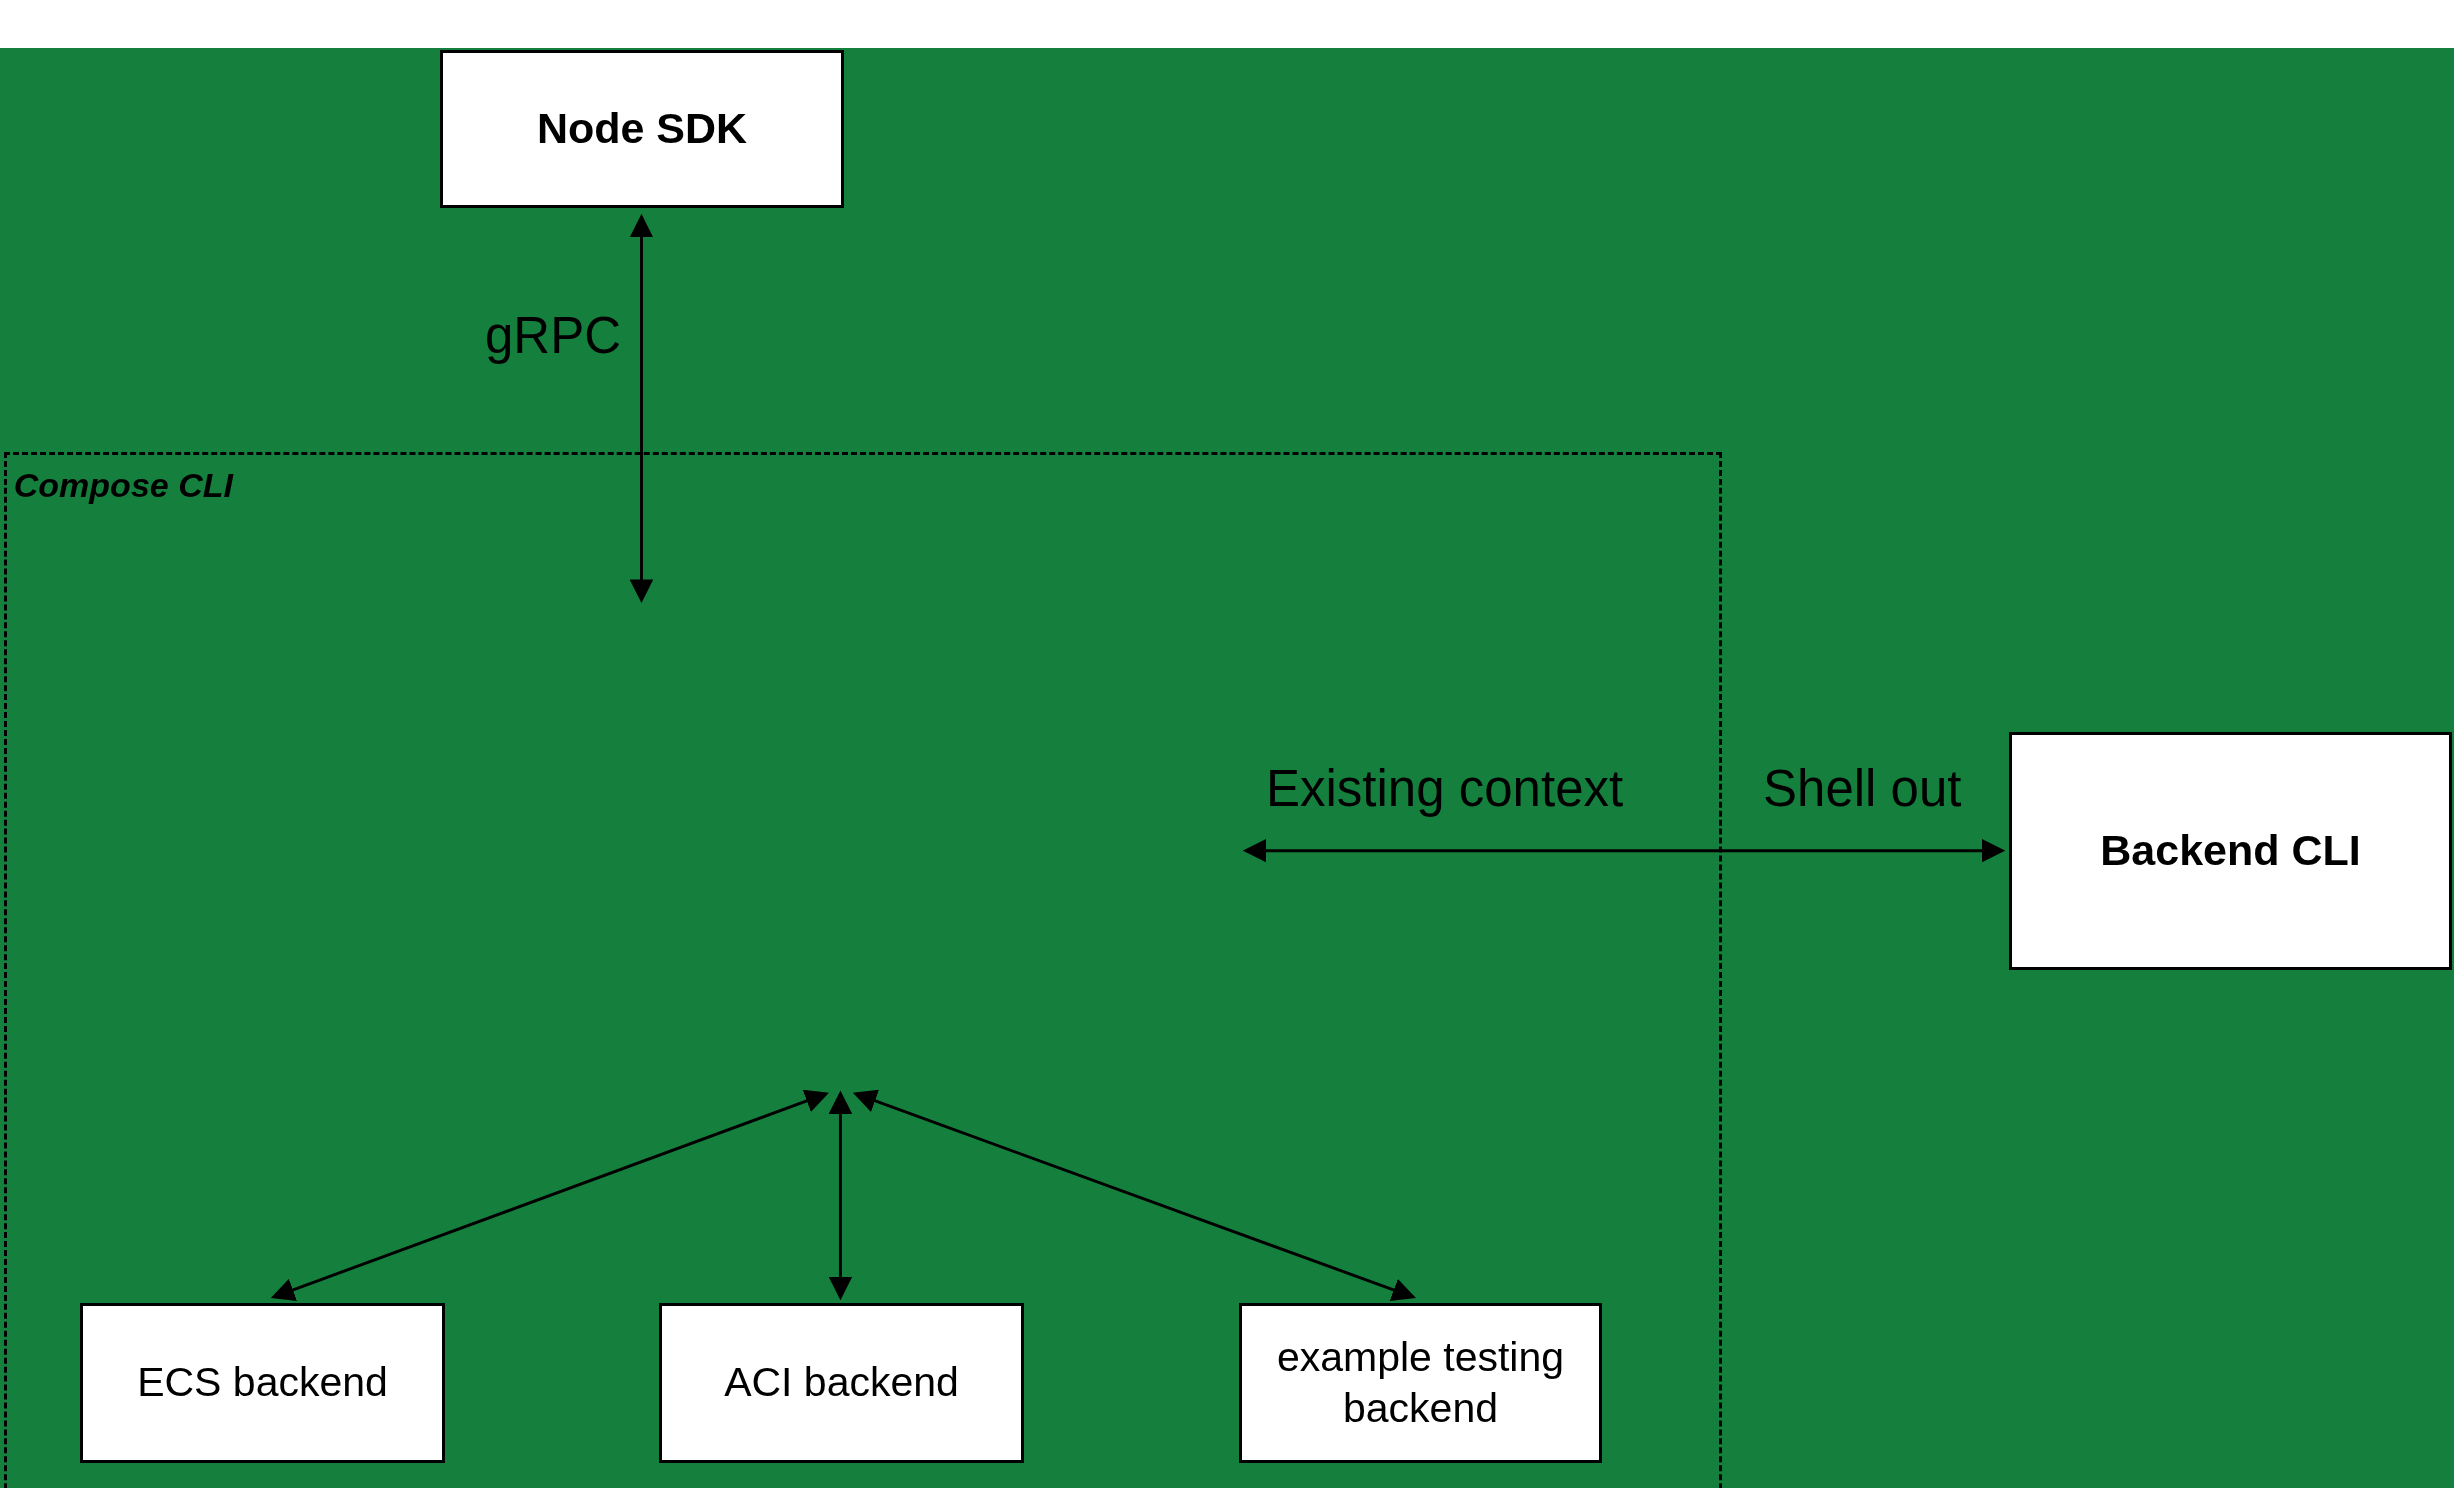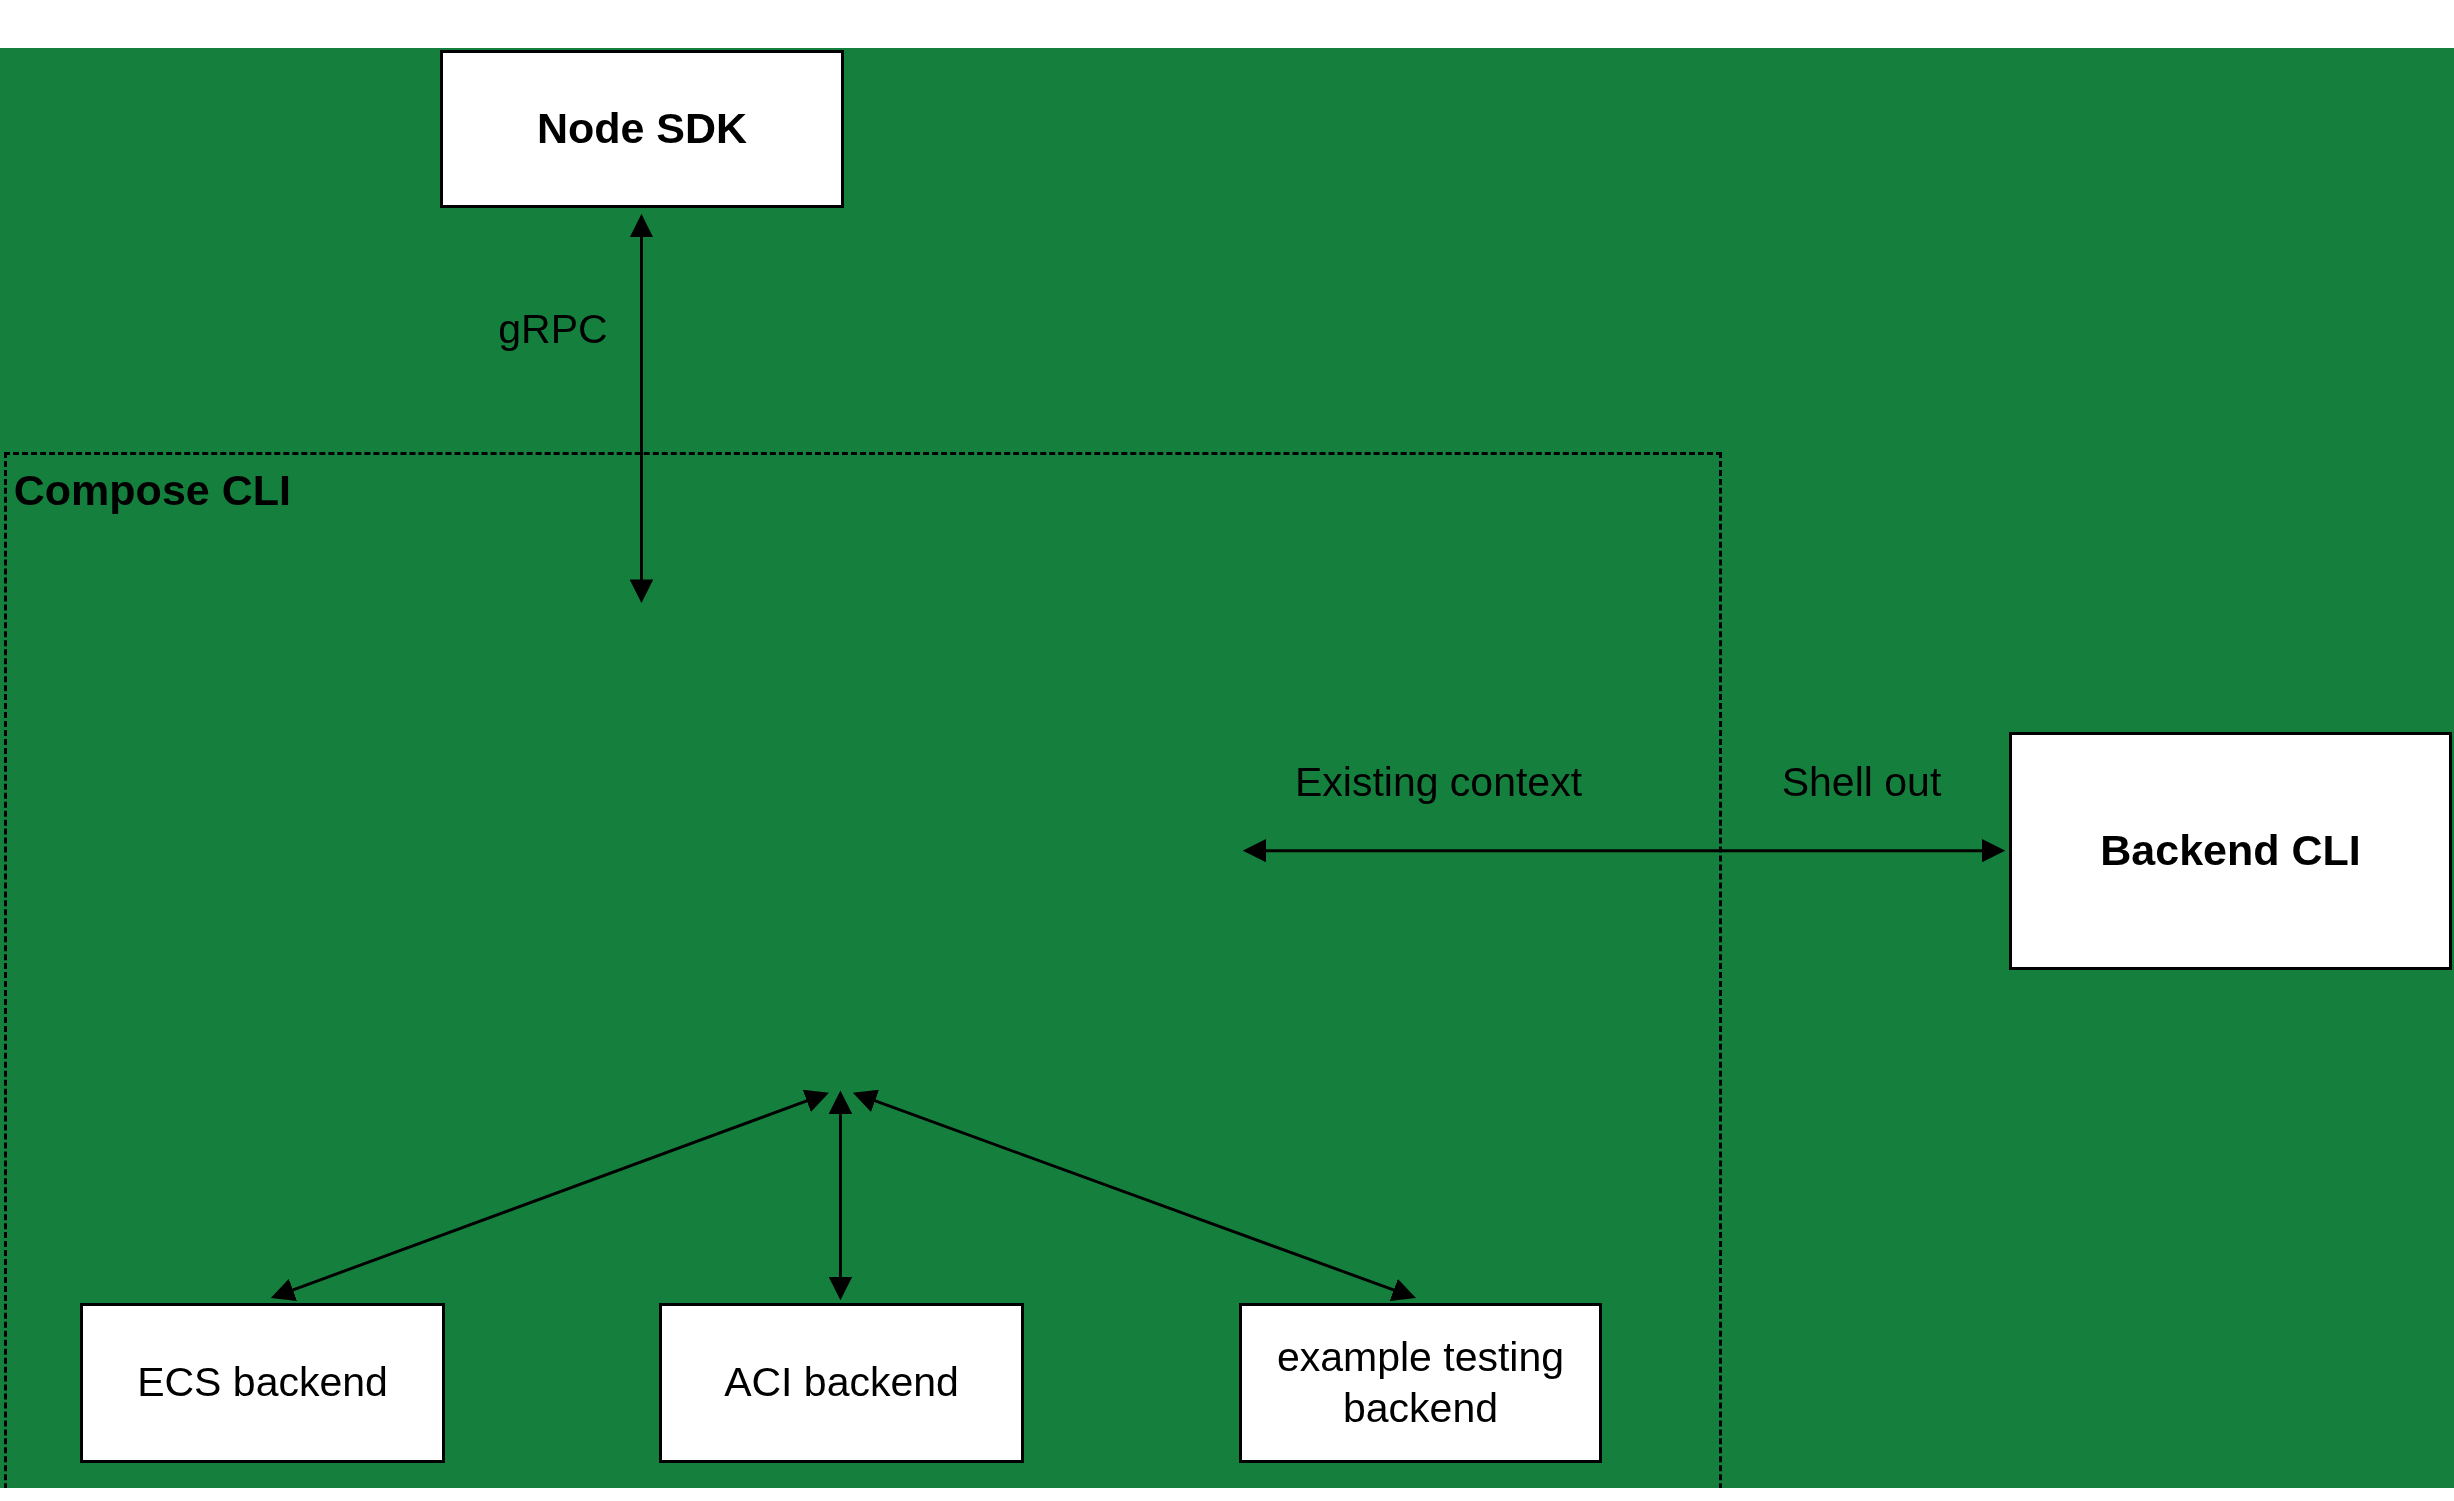--- a/index.html
+++ b/index.html
@@ -31,24 +31,25 @@
   }
   .box.bold { font-weight: bold; font-size: 43px; }
   .dashed-container {
     position: absolute;
     border: 3px dashed #000000;
     background: transparent;
     box-sizing: border-box;
   }
   .container-label {
     position: absolute;
-    font-size: 43px;
+    font-size: 34px;
     font-weight: bold;
     color: #000000;
     white-space: nowrap;
+    font-style: italic;
   }
   .stack {
     position: absolute;
     border: 3px solid #000000;
     background: #ffffff;
     box-sizing: border-box;
     display: flex;
     flex-direction: column;
   }
   .stack .row {
@@ -61,21 +62,21 @@
     display: flex;
     align-items: center;
     justify-content: center;
     font-size: 41px;
     color: #000000;
     box-sizing: border-box;
   }
   .stack .cell + .cell { border-left: 3px solid #000000; }
   .edge-label {
     position: absolute;
-    font-size: 41px;
+    font-size: 51px;
     color: #000000;
     text-align: center;
     white-space: nowrap;
   }
   svg.wires {
     position: absolute;
     top: 0; left: 0;
     width: 2455px;
     height: 1501px;
     pointer-events: none;

